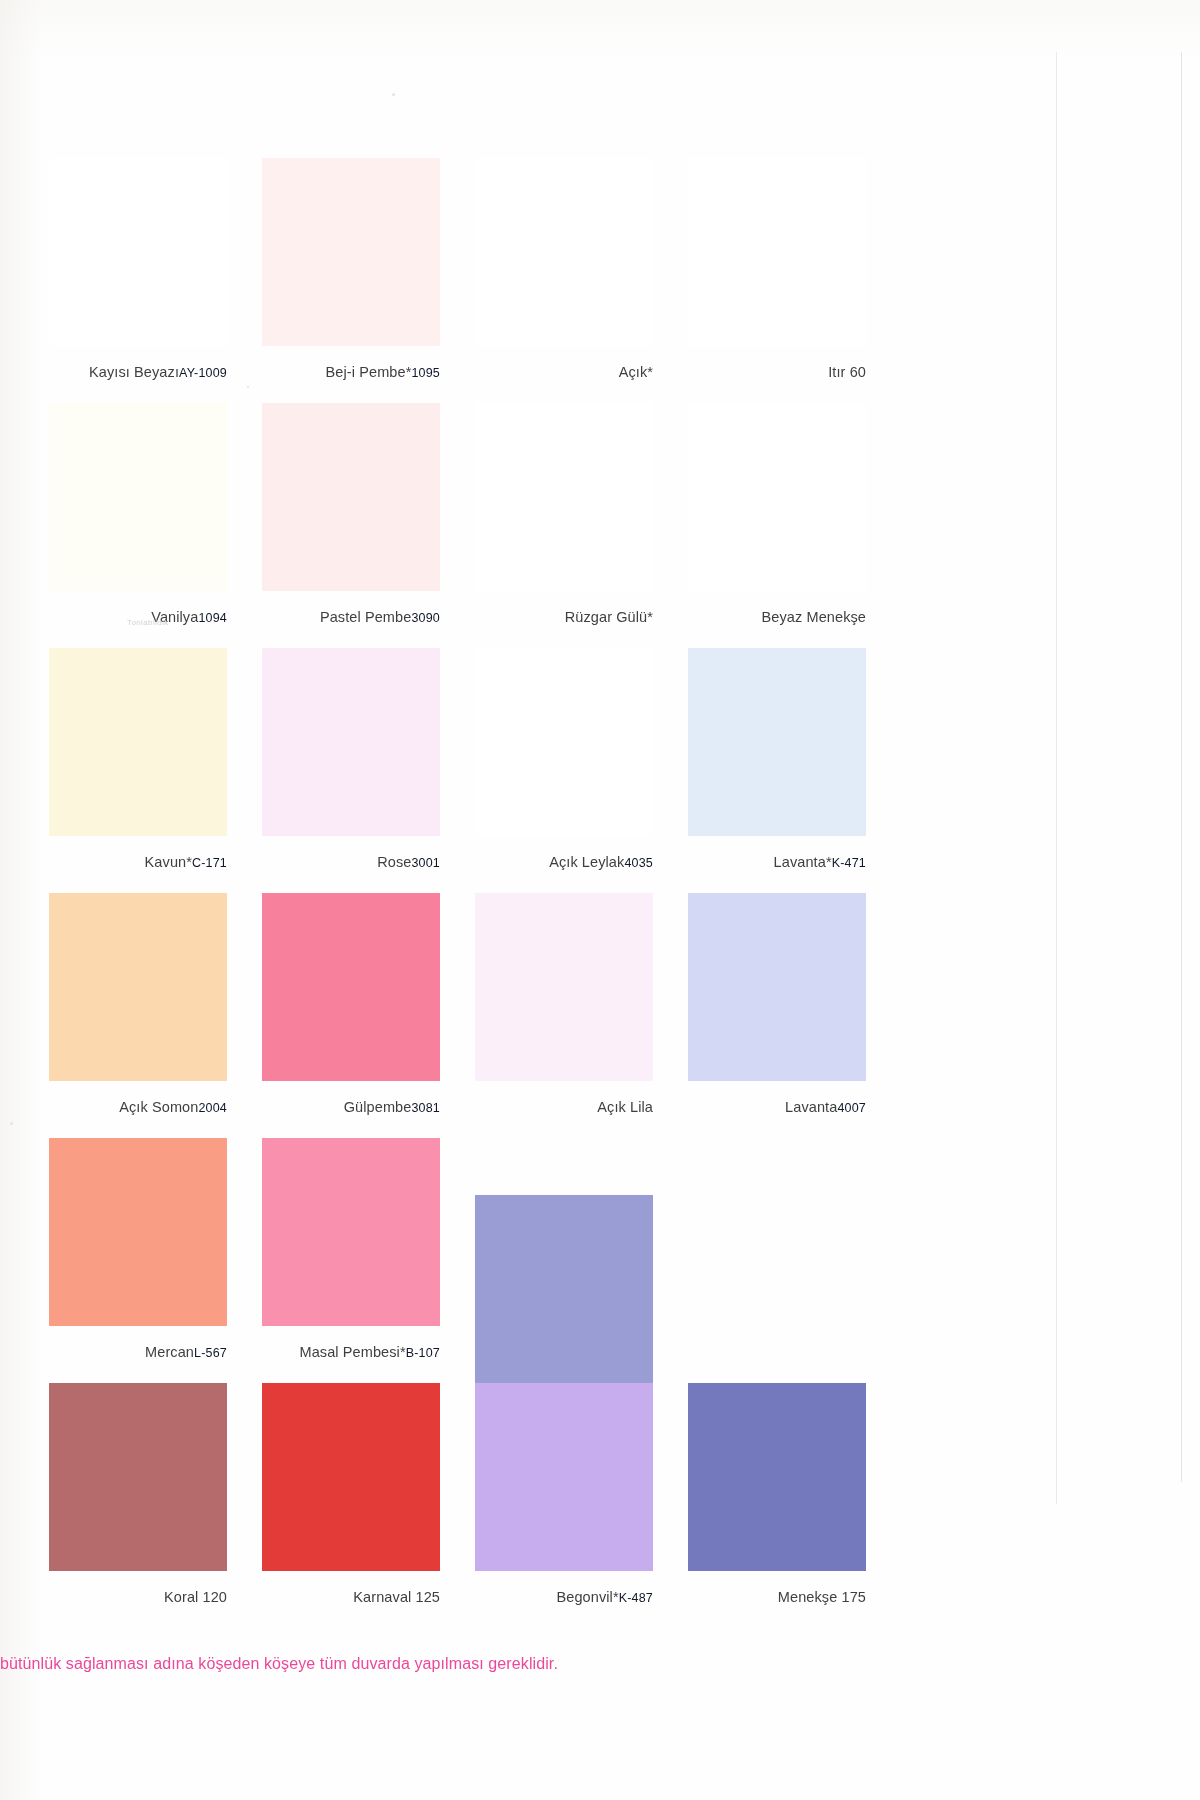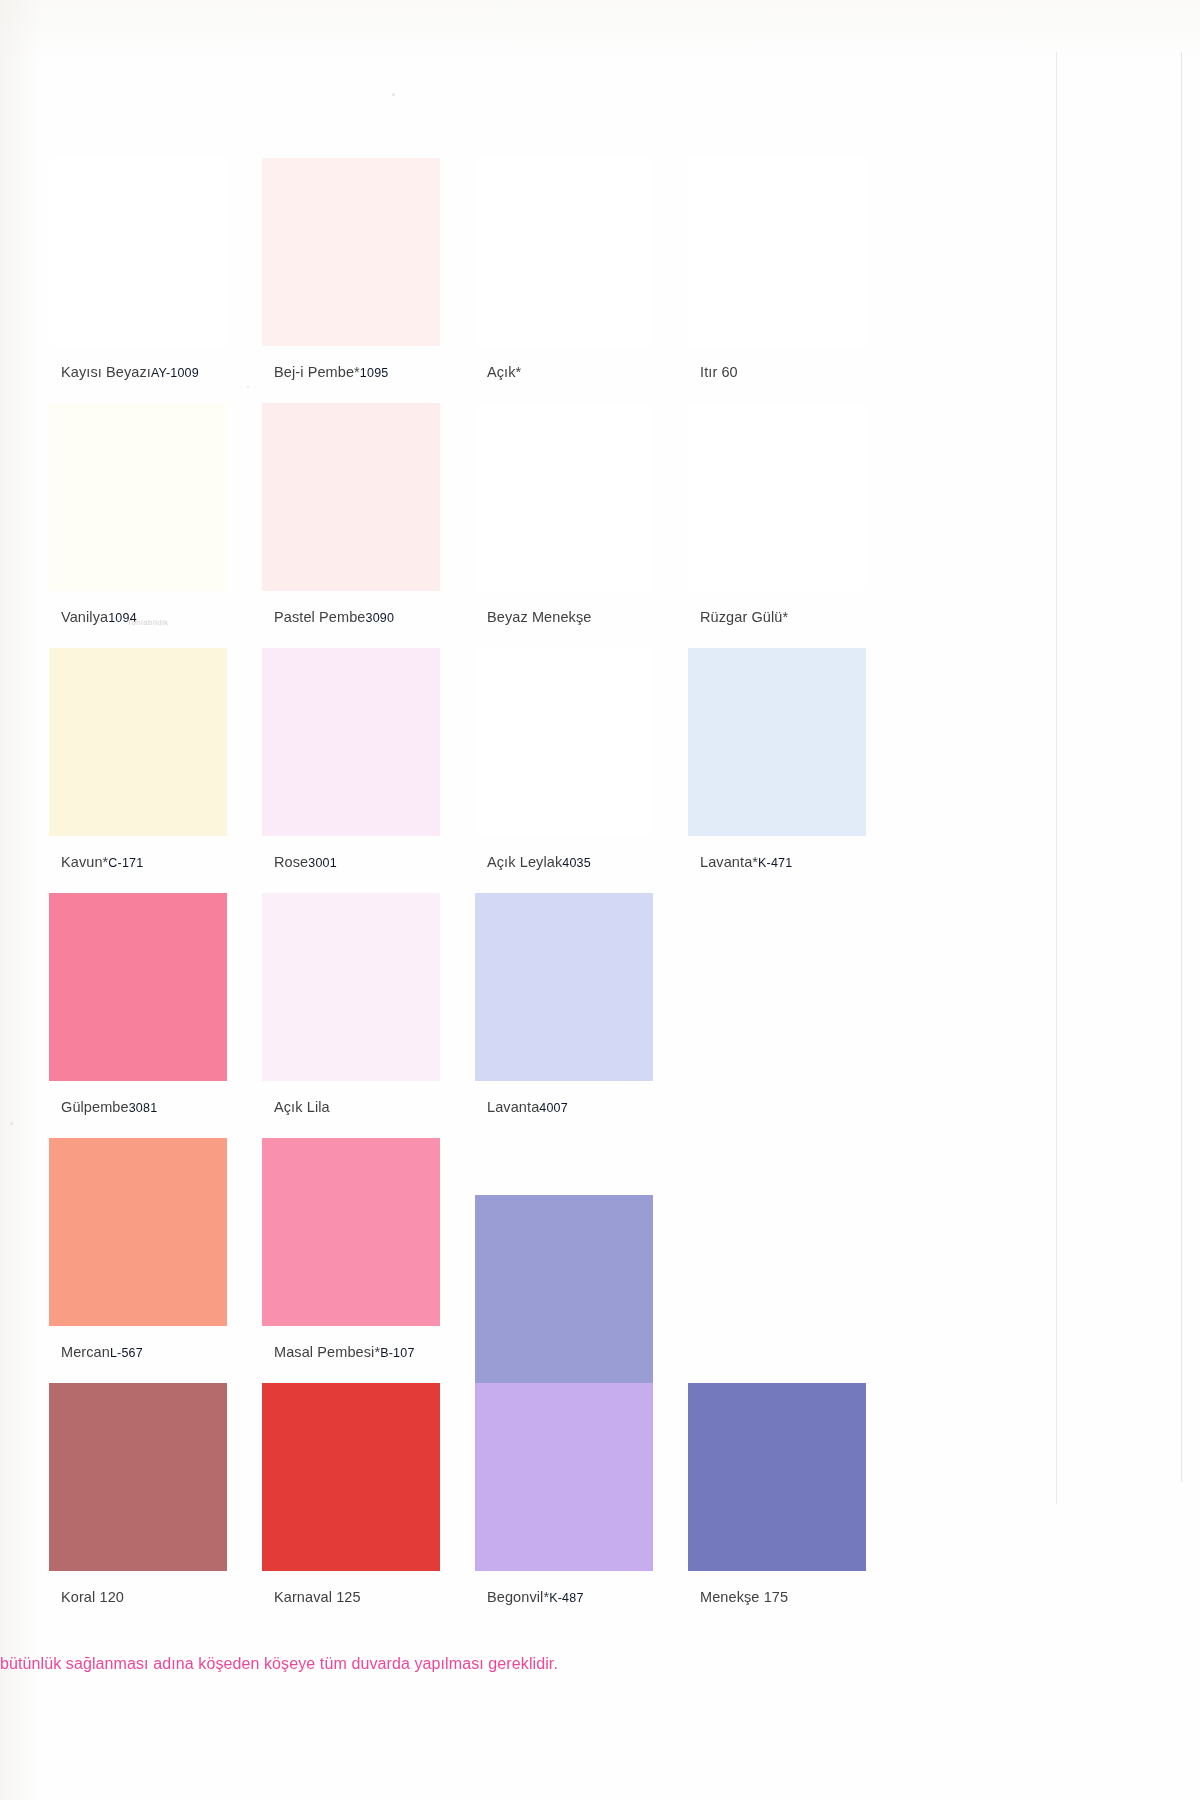--- a/index.html
+++ b/index.html
@@ -67,21 +67,21 @@
     width: 178px;
     height: 188px;
     background: #ffffff;
   }
   
   .row-1 .chip { height: 188px; }
 
   .caption {
     display: flex;
     align-items: baseline;
-    justify-content: flex-start;
+    justify-content: flex-end;
     height: 57px;
     padding-top: 18px;
     box-sizing: border-box;
     white-space: nowrap;
     margin-left: 12px;
   }
   .c-name {
     font-size: 14.5px;
     color: #3f3f41;
     letter-spacing: 0.1px;
@@ -180,28 +180,28 @@
     <div class="cell">
       <div class="chip" style="background-color: rgb(253, 238, 237);"></div>
       <div class="caption">
         <span class="c-name">Pastel Pembe</span>
         <span class="c-code">3090</span>
       </div>
     </div>
     <div class="cell">
       <div class="chip" style="background-color: rgb(255, 255, 255);"></div>
       <div class="caption">
+        <span class="c-name">Rüzgar Gülü*</span>
+        <span class="c-code"></span>
+      </div>
+    </div>
+    <div class="cell">
+      <div class="chip" style="background-color: rgb(255, 255, 255);"></div>
+      <div class="caption">
         <span class="c-name">Beyaz Menekşe</span>
-        <span class="c-code"></span>
-      </div>
-    </div>
-    <div class="cell">
-      <div class="chip" style="background-color: rgb(255, 255, 255);"></div>
-      <div class="caption">
-        <span class="c-name">Rüzgar Gülü*</span>
         <span class="c-code"></span>
       </div>
     </div>
   </div>
 
   <div class="row row-3">
     <div class="cell">
       <div class="chip" style="background-color: rgb(251, 246, 220);"></div>
       <div class="caption">
         <span class="c-name">Kavun*</span>
@@ -226,20 +226,27 @@
       <div class="chip" style="background-color: rgb(226, 236, 249);"></div>
       <div class="caption">
         <span class="c-name">Lavanta*</span>
         <span class="c-code">K-471</span>
       </div>
     </div>
   </div>
 
   <div class="row row-4">
     <div class="cell">
+      <div class="chip" style="background-color: rgb(252, 216, 174);"></div>
+      <div class="caption">
+        <span class="c-name">Açık Somon</span>
+        <span class="c-code">2004</span>
+      </div>
+    </div>
+    <div class="cell">
       <div class="chip" style="background-color: rgb(247, 129, 156);"></div>
       <div class="caption">
         <span class="c-name">Gülpembe</span>
         <span class="c-code">3081</span>
       </div>
     </div>
     <div class="cell">
       <div class="chip" style="background-color: rgb(251, 239, 250);"></div>
       <div class="caption">
         <span class="c-name">Açık Lila</span>

